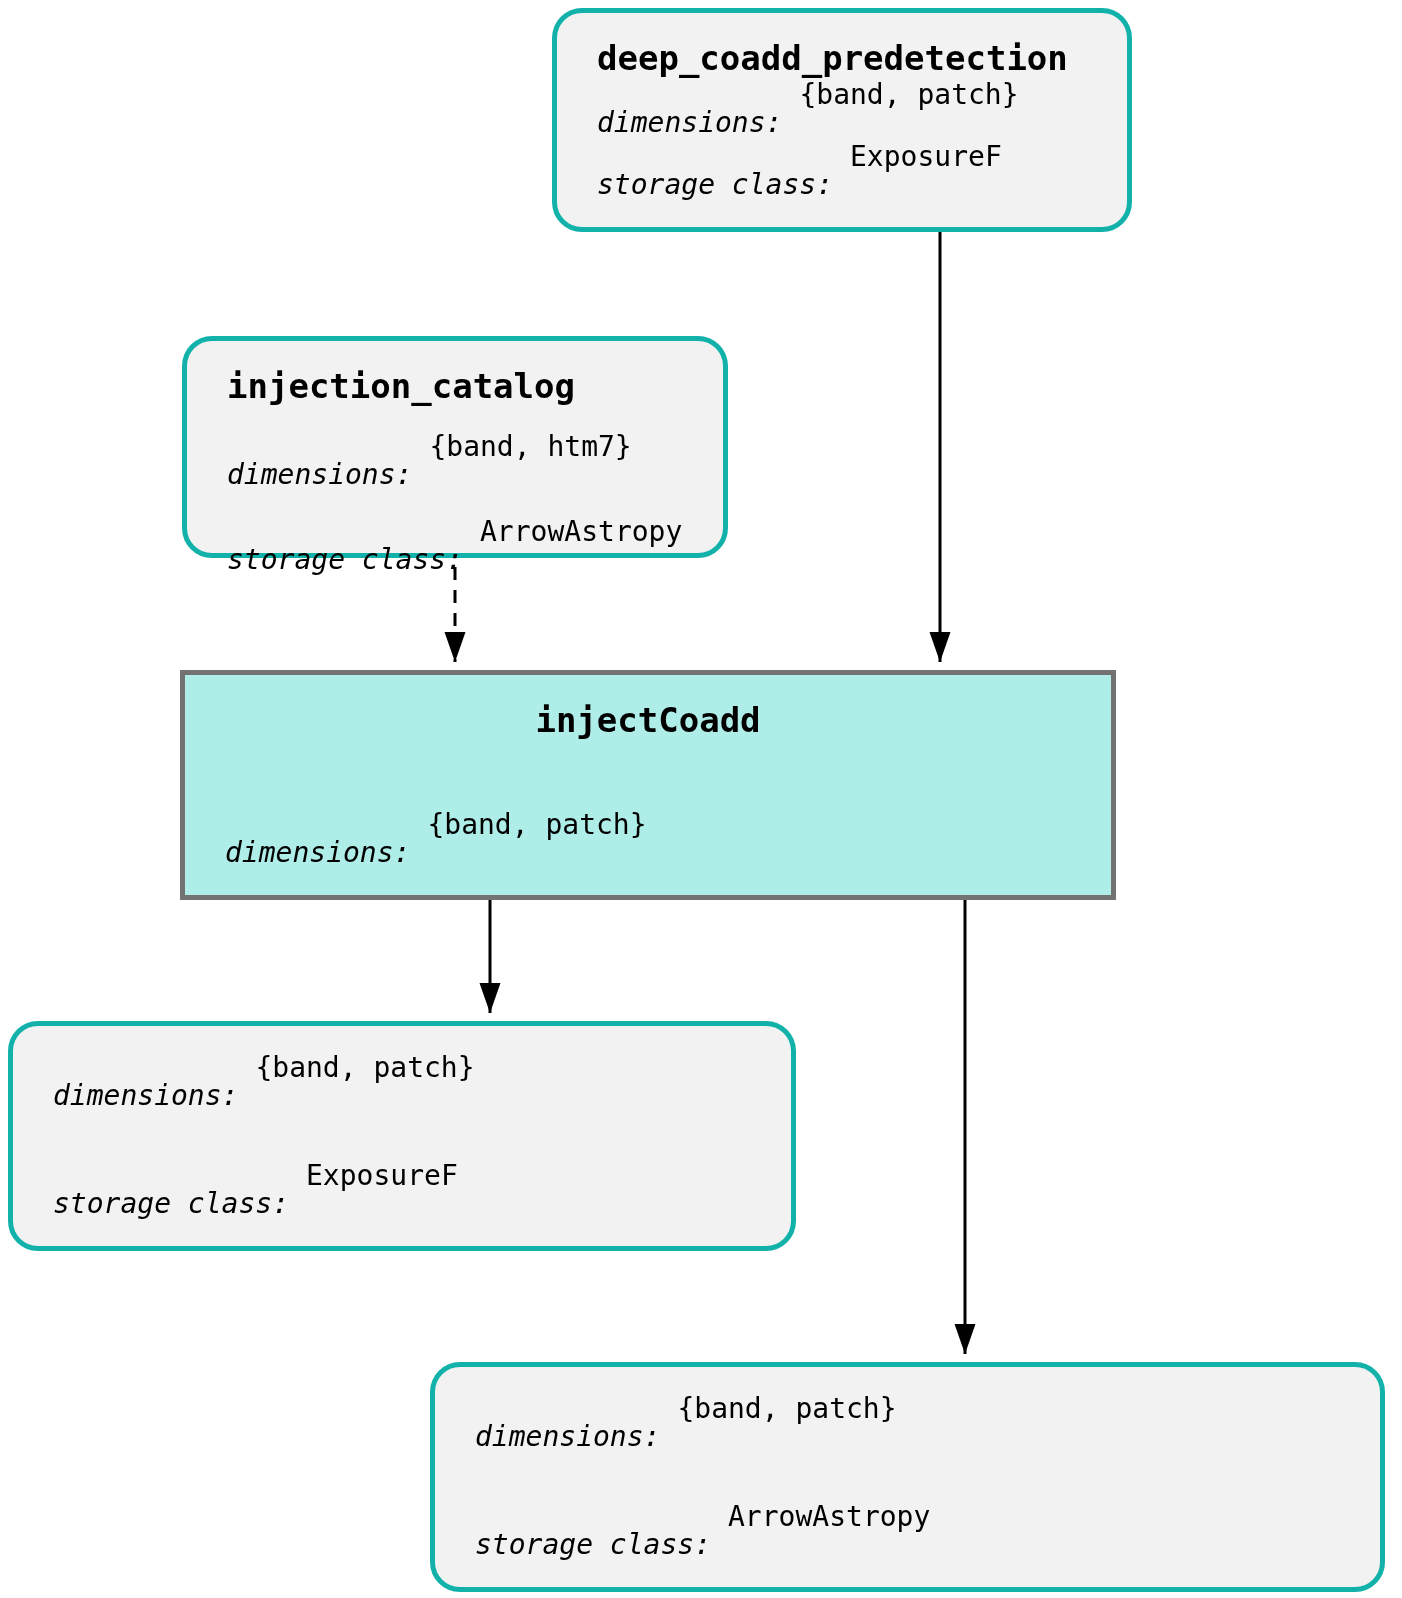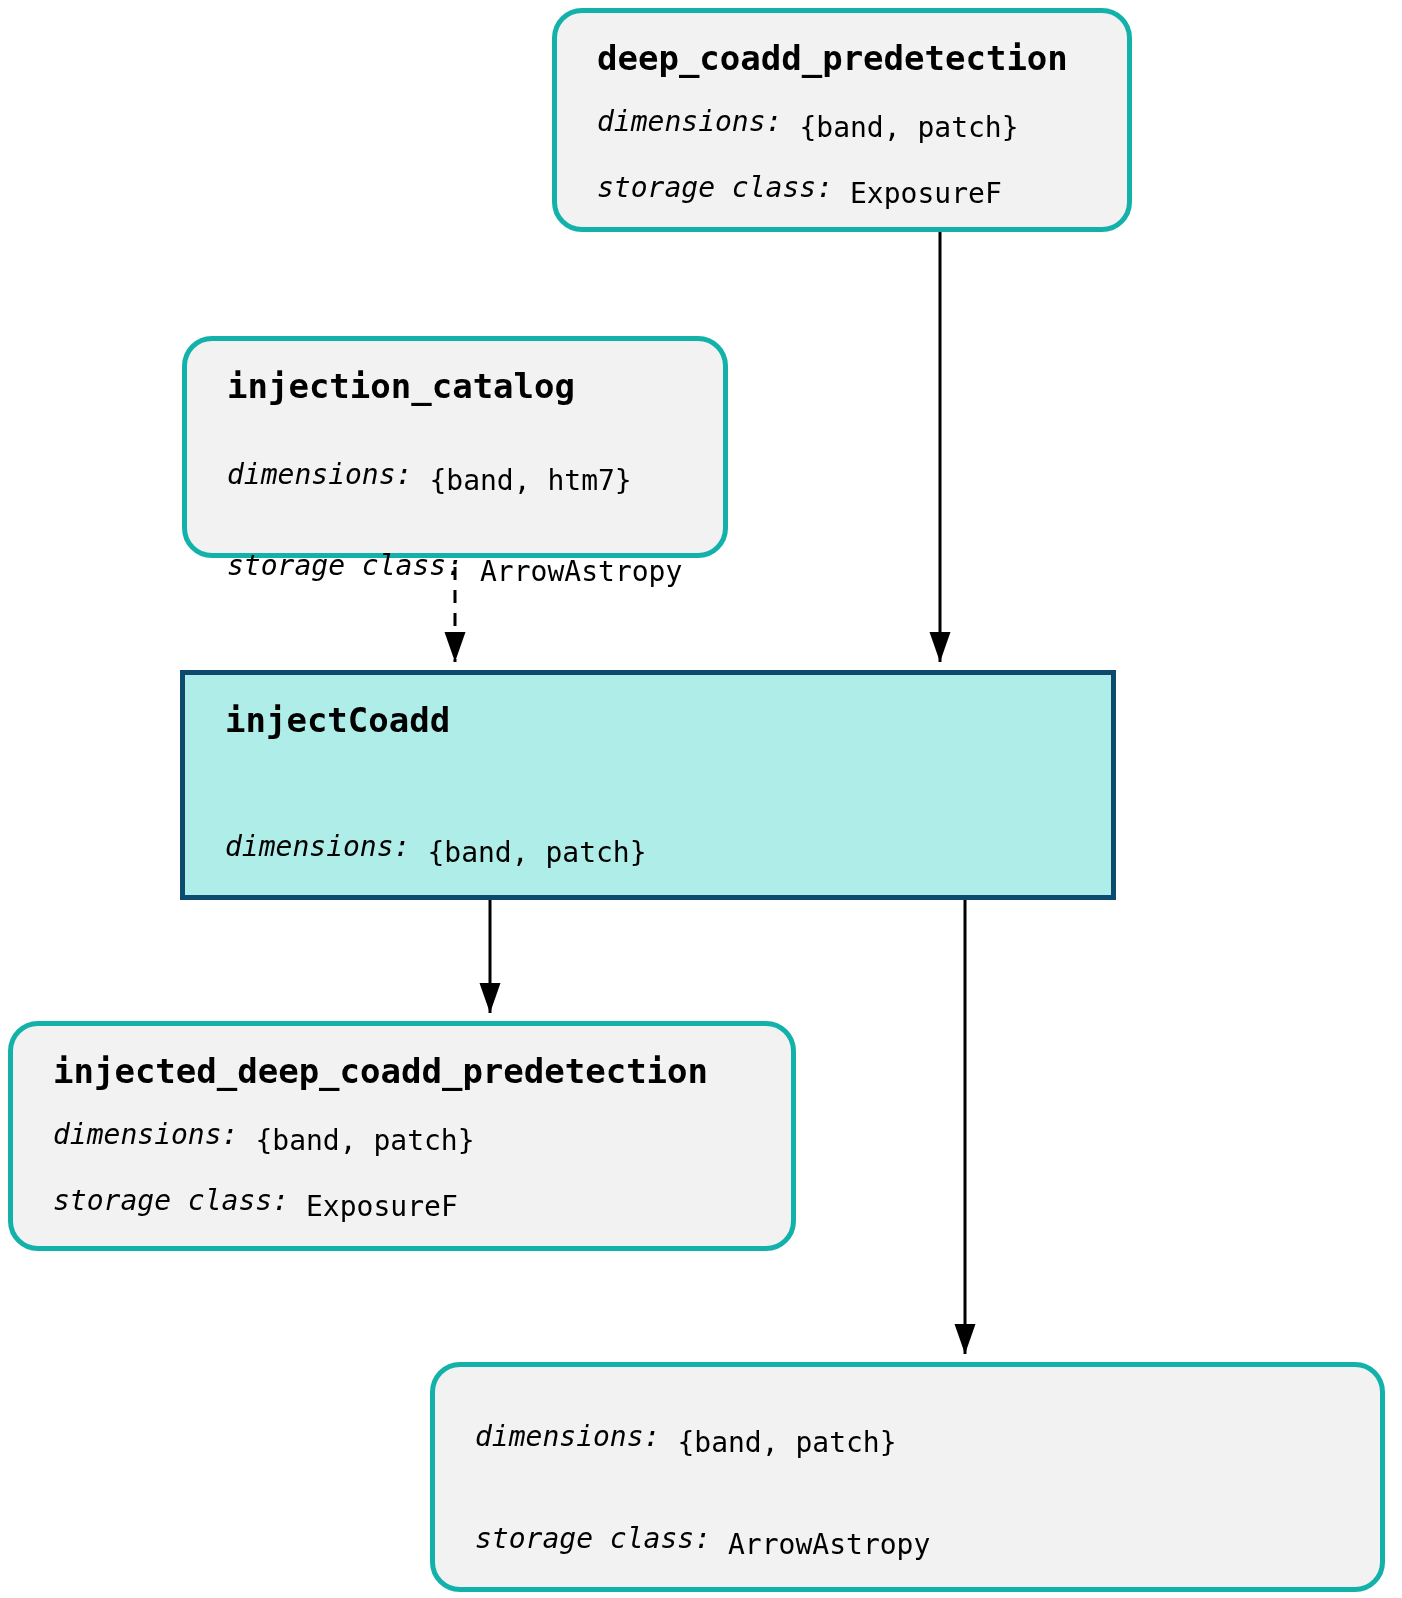--- a/index.html
+++ b/index.html
@@ -32,38 +32,39 @@
     padding: 26px 40px;
     color: #000000;
   }
   .node.dataset {
     background: #f2f2f2;
     border: 5px solid #12b2ab;
     border-radius: 30px;
   }
   .node.task {
     background: #afeee8;
-    border: 5px solid #0c4a6e;
+    border: 5px solid #737373;
     border-radius: 0;
+    text-align: center;
   }
   .node-title {
     font-size: 34px;
     font-weight: bold;
     line-height: 1.15;
     white-space: nowrap;
   }
   .node-line {
     display: flex;
     gap: 17px;
     font-size: 28px;
     line-height: 1.15;
     white-space: nowrap;
   }
   .node-line .lbl { font-style: italic; margin-top: 28px; }
-  .node-line .val { font-style: normal; margin-top: 34px; }
+  .node-line .val { font-style: normal; }
   .edge-line {
     stroke: #000000;
     stroke-width: 3;
     fill: none;
   }
   .edge-line.dashed {
     stroke-dasharray: 13 10;
   }
   .arrowhead-fill { fill: #000000; }
 </style>
@@ -110,21 +111,20 @@
 
   <div class="node task" style="left:180px; top:670px; width:936px; height:230px;">
     <div class="node-title">injectCoadd</div>
     <div class="node-line">
       <span class="lbl">dimensions:</span>
       <span class="val">{band, patch}</span>
     </div>
   </div>
 
   <div class="node dataset" style="left:8px; top:1021px; width:788px; height:230px;">
-    <div class="node-title">injected_deep_coadd_predetection</div>
     <div class="node-line">
       <span class="lbl">dimensions:</span>
       <span class="val">{band, patch}</span>
     </div>
     <div class="node-line">
       <span class="lbl">storage class:</span>
       <span class="val">ExposureF</span>
     </div>
   </div>
 

